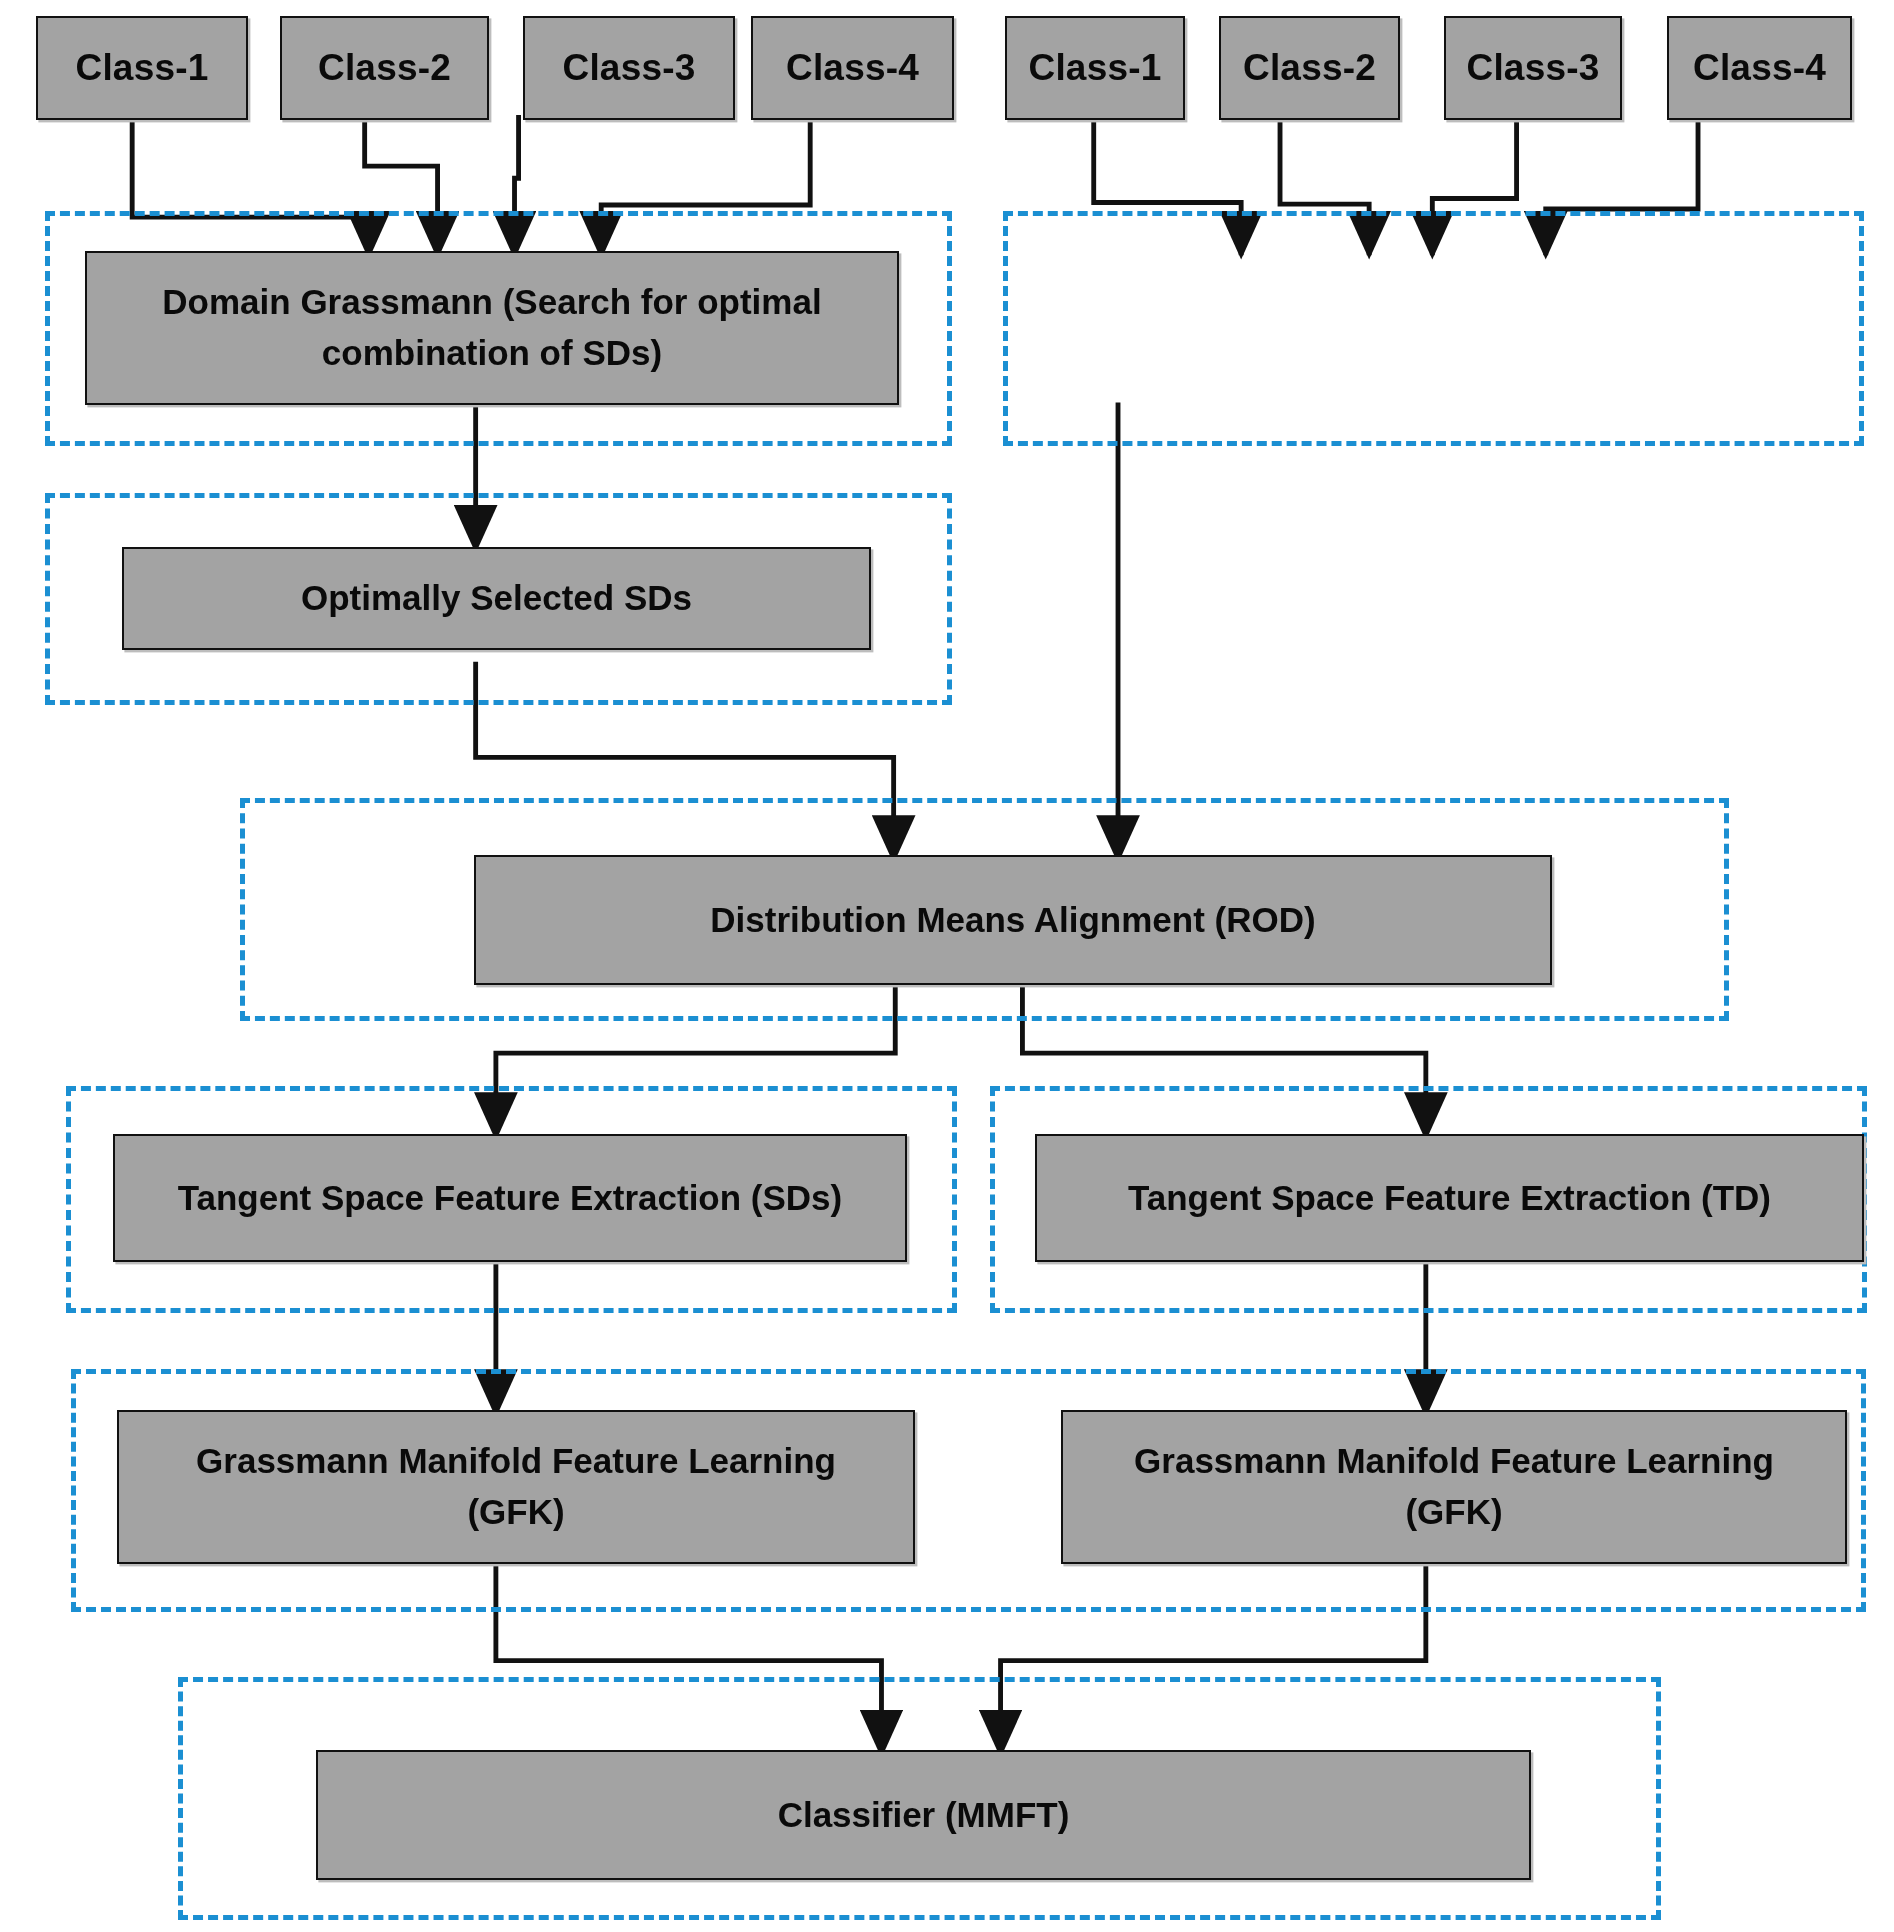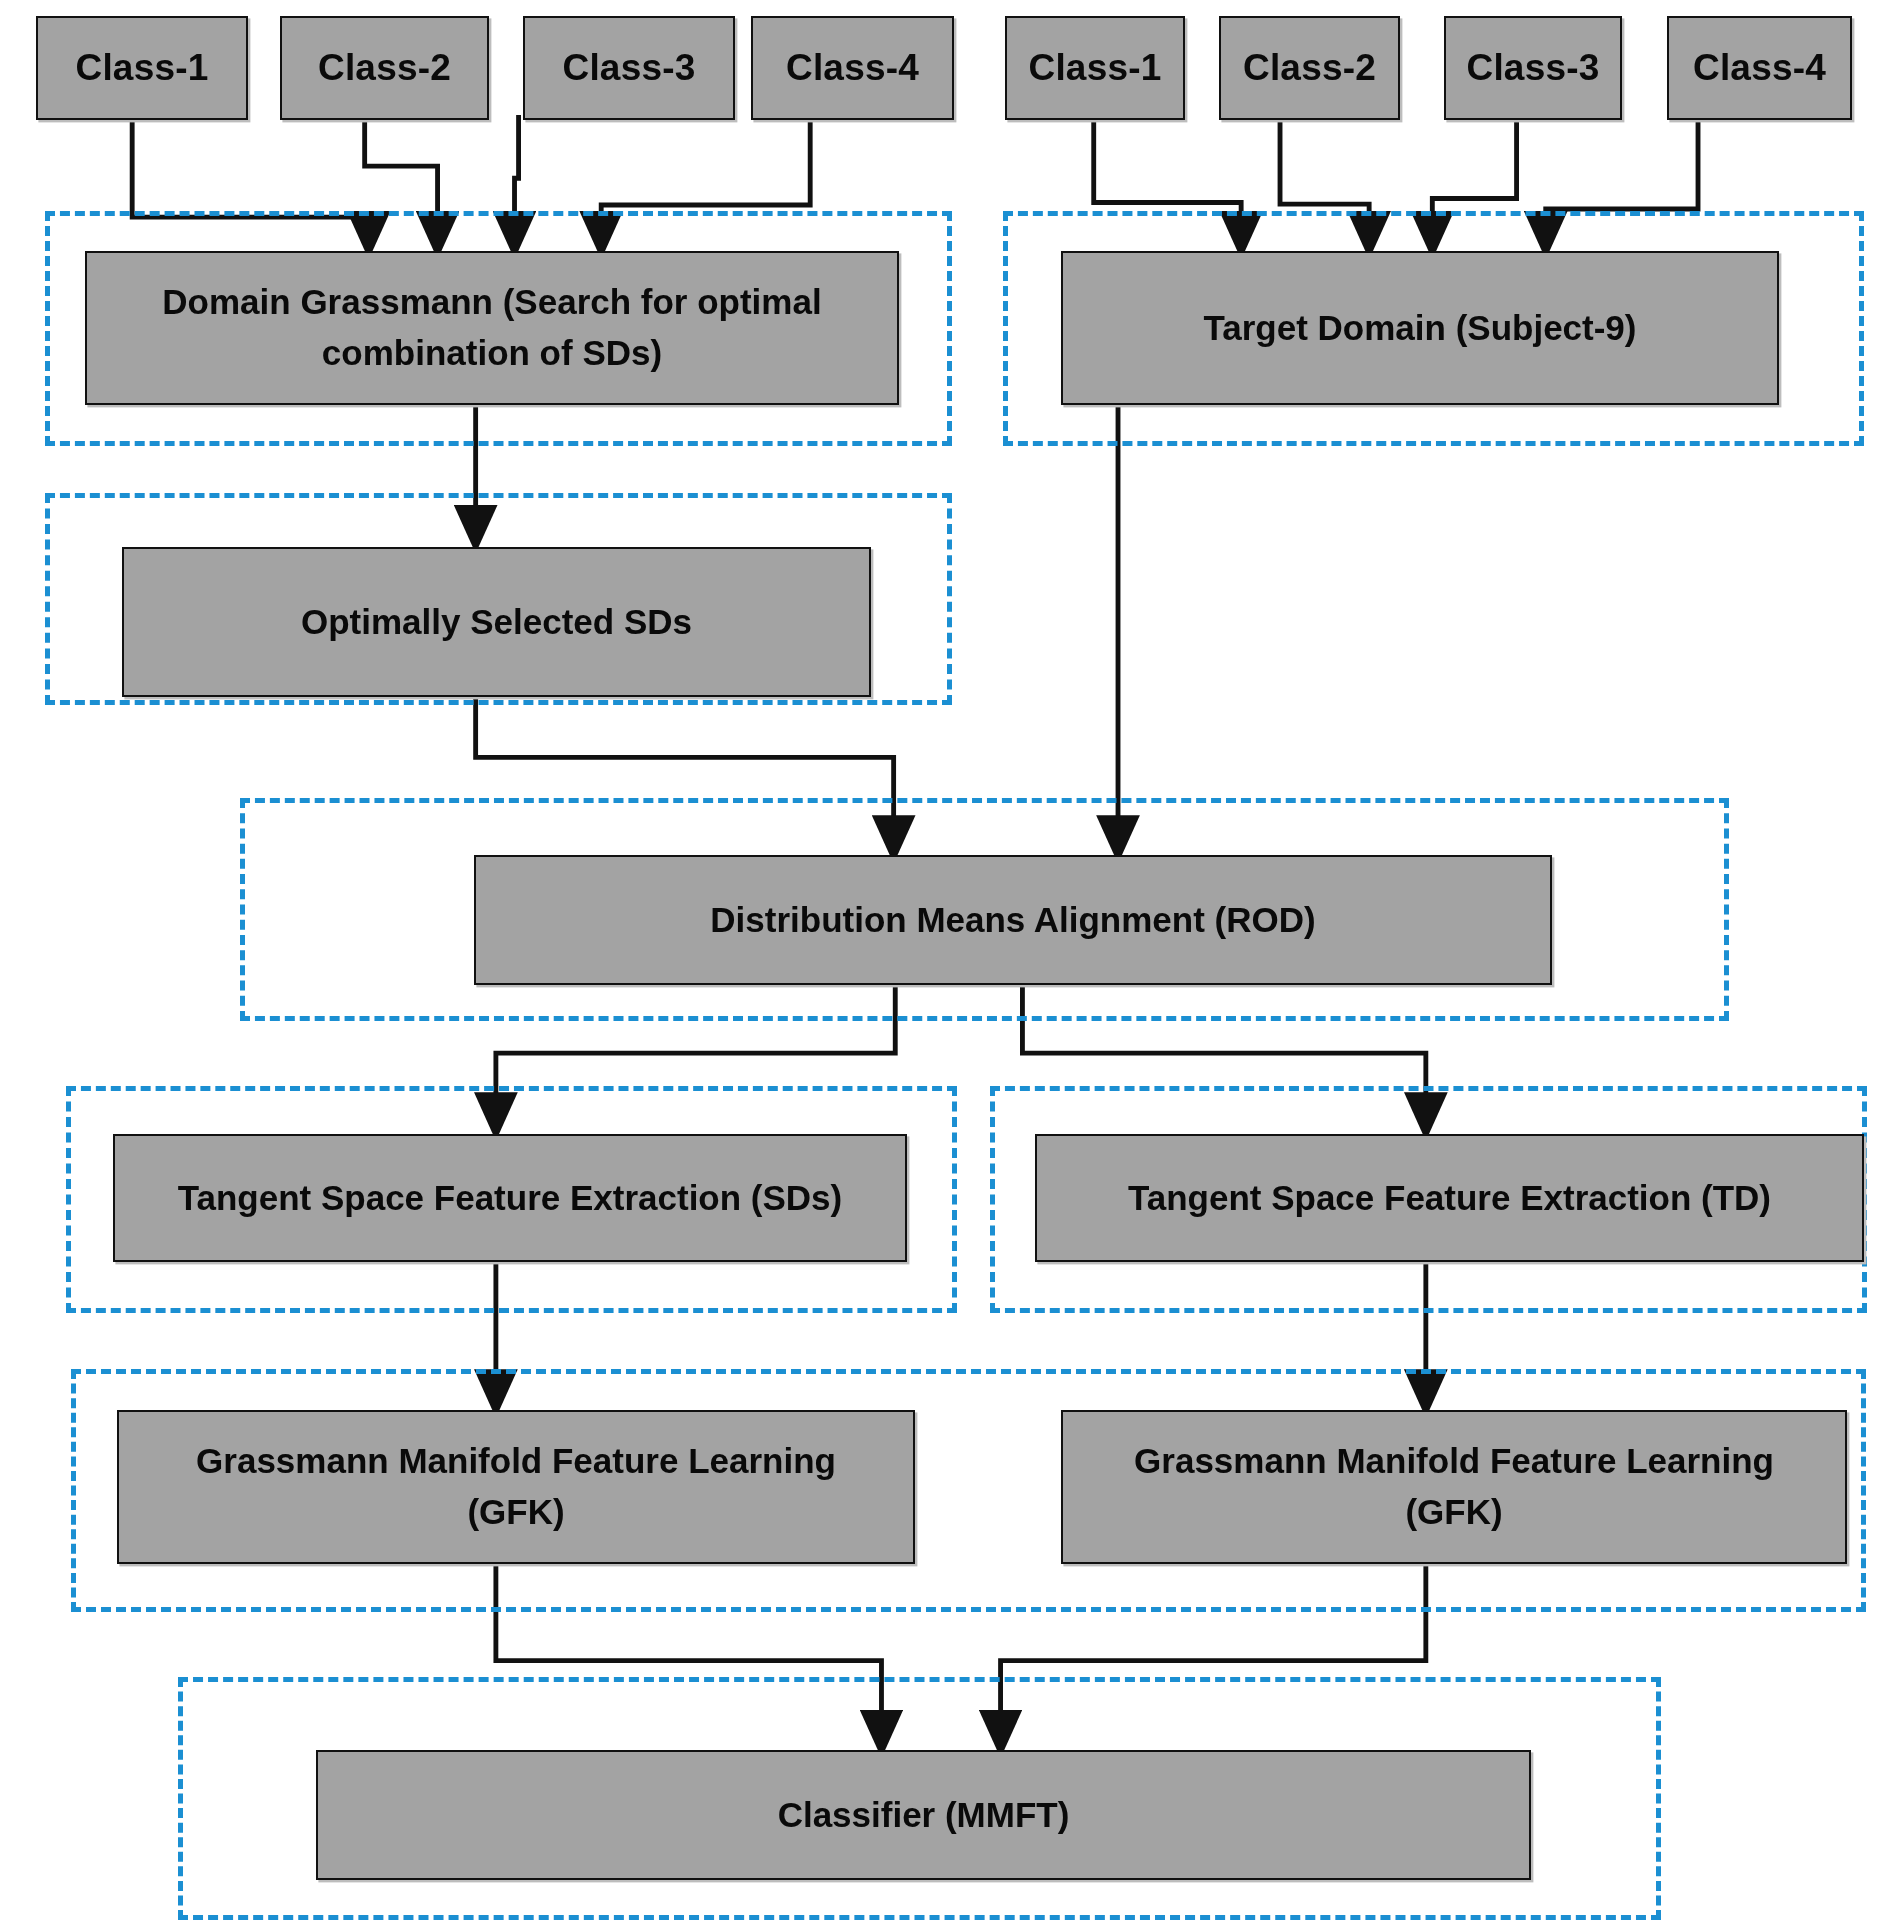--- a/index.html
+++ b/index.html
@@ -139,25 +139,22 @@
   </div>
   <div class="node-box class-box" style="left:1667px; top:16px; width:185px; height:104px;">
     <span class="node-label">Class-4</span>
   </div>
 
   <div class="node-box proc-box" style="left:85px; top:251px; width:814px; height:154px;">
     <span class="node-label">Domain Grassmann (Search for optimal
 combination of SDs)</span>
   </div>
 
-  <div class="node-box proc-box" style="left:1061px; top:251px; width:718px; height:154px;">
-    <span class="node-label">Target Domain (Subject-9)</span>
-  </div>
 
-  <div class="node-box proc-box" style="left:122px; top:547px; width:749px; height:150px;">
+  <div class="node-box proc-box" style="left:122px; top:547px; width:749px; height:103px;">
     <span class="node-label">Optimally Selected SDs</span>
   </div>
 
   <div class="node-box proc-box" style="left:460px; top:855px; width:1078px; height:130px;margin-left:14px;">
     <span class="node-label">Distribution Means Alignment (ROD)</span>
   </div>
 
   <div class="node-box proc-box" style="left:113px; top:1134px; width:794px; height:128px;">
     <span class="node-label">Tangent Space Feature Extraction (SDs)</span>
   </div>

